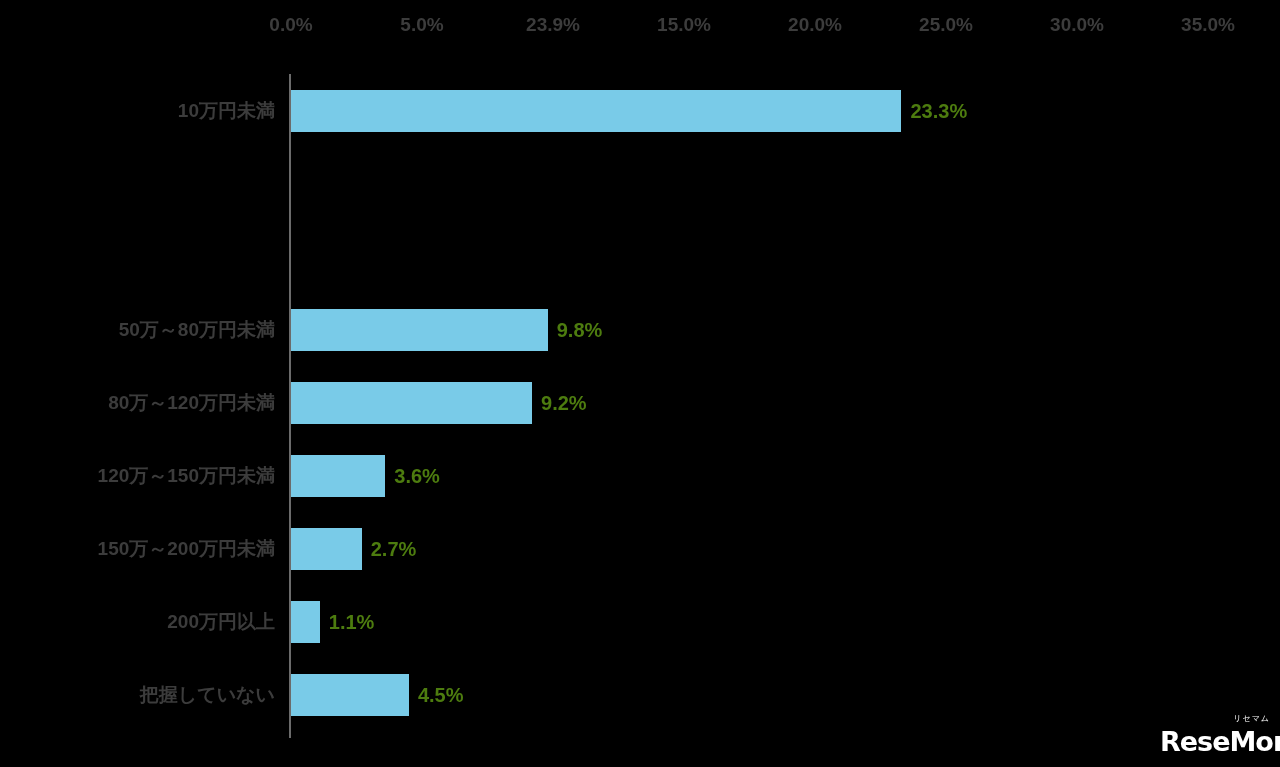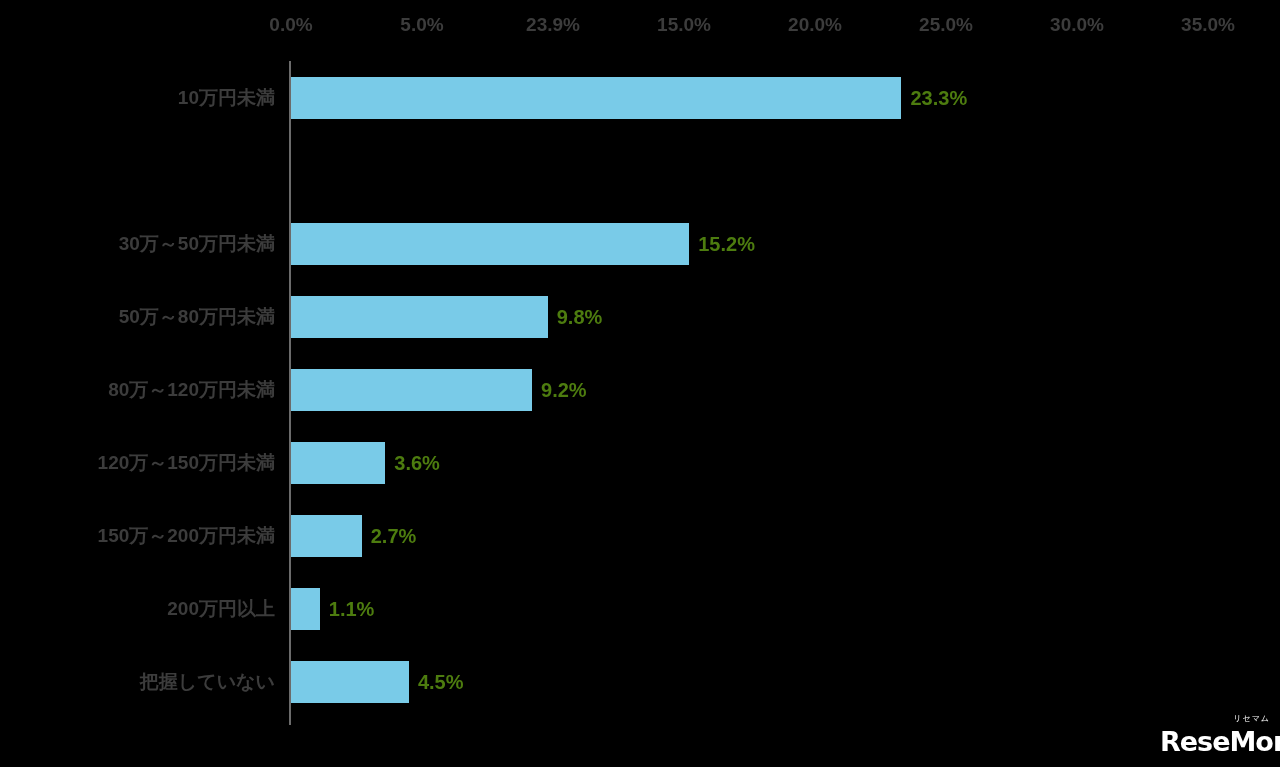--- a/index.html
+++ b/index.html
@@ -37,21 +37,21 @@
     font-weight: bold;
     color: #3c3c3c;
     white-space: nowrap;
     letter-spacing: 0px;
   }
 
   
   #plot-area {
     position: absolute;
     left: 0;
-    top: 57px;
+    top: 70px;
     width: 1052px;
     height: 672px;
   }
 
   #axis-line {
     position: absolute;
     left: 289px;
     top: 4px;
     width: 2px;
     height: 664px;
@@ -144,25 +144,20 @@
       <div class="x-tick-label" style="left: 1208px;">35.0%</div>
     </div>
 
   <div id="plot-area">
     <div id="axis-line"></div>
   <div class="bar-row" style="top: 4px;">
         <div class="cat-label">10万円未満</div>
         <div class="bar normal" style="width: 610.46px;"></div>
         <div class="bar-value" style="left: 910.46px;">23.3%</div>
       </div>
-      <div class="bar-row" style="top: 150px;">
-        <div class="cat-label">30万～50万円未満</div>
-        <div class="bar normal" style="width: 398.24px;"></div>
-        <div class="bar-value" style="left: 698.24px;">15.2%</div>
-      </div>
       <div class="bar-row" style="top: 223px;">
         <div class="cat-label">50万～80万円未満</div>
         <div class="bar normal" style="width: 256.76px;"></div>
         <div class="bar-value" style="left: 556.76px;">9.8%</div>
       </div>
       <div class="bar-row" style="top: 296px;">
         <div class="cat-label">80万～120万円未満</div>
         <div class="bar normal" style="width: 241.04px;"></div>
         <div class="bar-value" style="left: 541.04px;">9.2%</div>
       </div>

